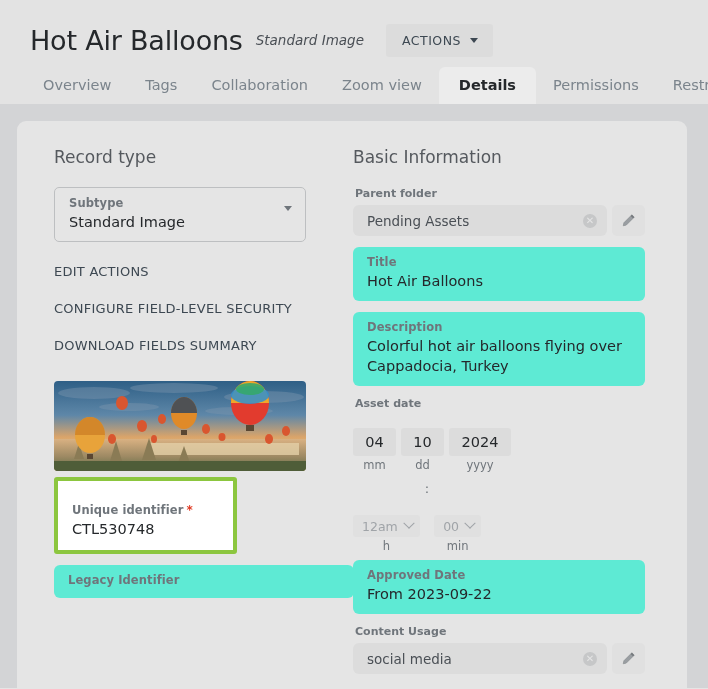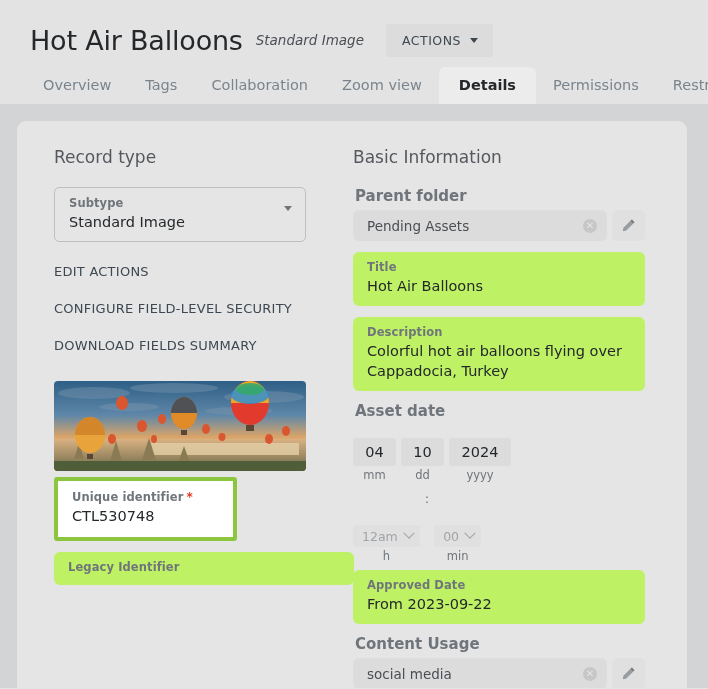--- a/index.html
+++ b/index.html
@@ -182,43 +182,43 @@
   }
   .thumb svg { display: block; }
 
   .highlight-box {
     margin-top: 6px;
     width: 183px;
     background: #ffffff;
     border: 4px solid #8cc63f;
     border-radius: 3px;
     box-sizing: border-box;
-    padding: 9px 14px 11px 14px;
+    padding: 22px 14px 11px 14px;
   }
   .req-star {
     color: #e03b24;
     font-size: 12px;
     margin-left: 3px;
   }
 
   .filled-field {
-    background: #bef264;
+    background: #5eead4;
     border-radius: 6px;
     padding: 8px 14px 10px 14px;
     box-sizing: border-box;
   }
   .legacy-field {
     margin-top: 11px;
     width: 300px;
   }
 
   
   .r-field { margin-bottom: 11px; width: 292px; }
   .label-above {
-    font-size: 15px;
+    font-size: 11px;
     color: #6f757b;
     font-weight: bold;
     display: block;
     margin: 0 0 5px 2px;
   }
   .input-row {
     display: flex;
     align-items: stretch;
     gap: 5px;
   }

